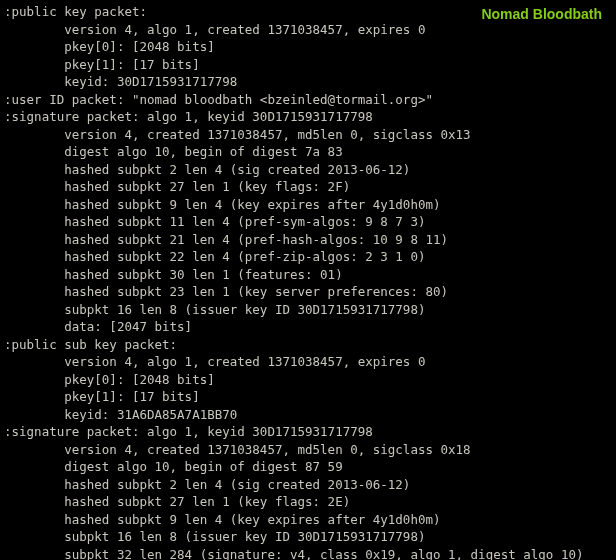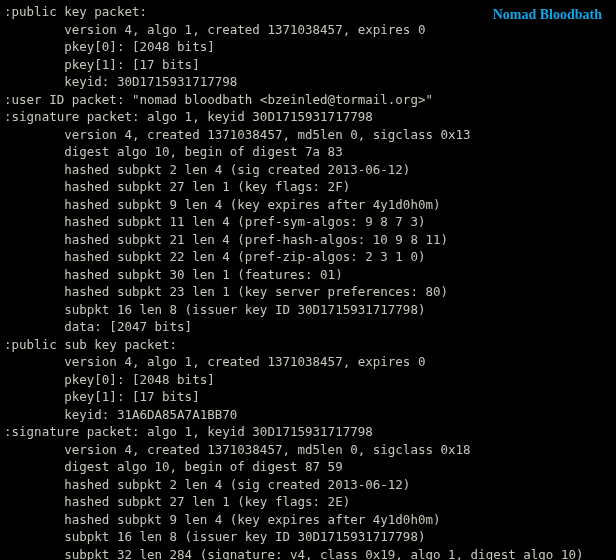--- a/index.html
+++ b/index.html
@@ -16,22 +16,22 @@
     position: relative;
   }
   .term {
     white-space: pre;
     padding: 3px 0 0 4px;
   }
   .badge {
     position: absolute;
     top: 6px;
     right: 14px;
-    color: #0ea5e9;
-    font-family: Liberation Serif, serif;
+    color: #84cc16;
+    font-family: Liberation Sans, sans-serif;
     font-weight: bold;
     font-size: 14px;
   }
   .line { display: block; }
 </style>
 </head>
 <body>
 
 <div class="badge">Nomad Bloodbath</div>
 

